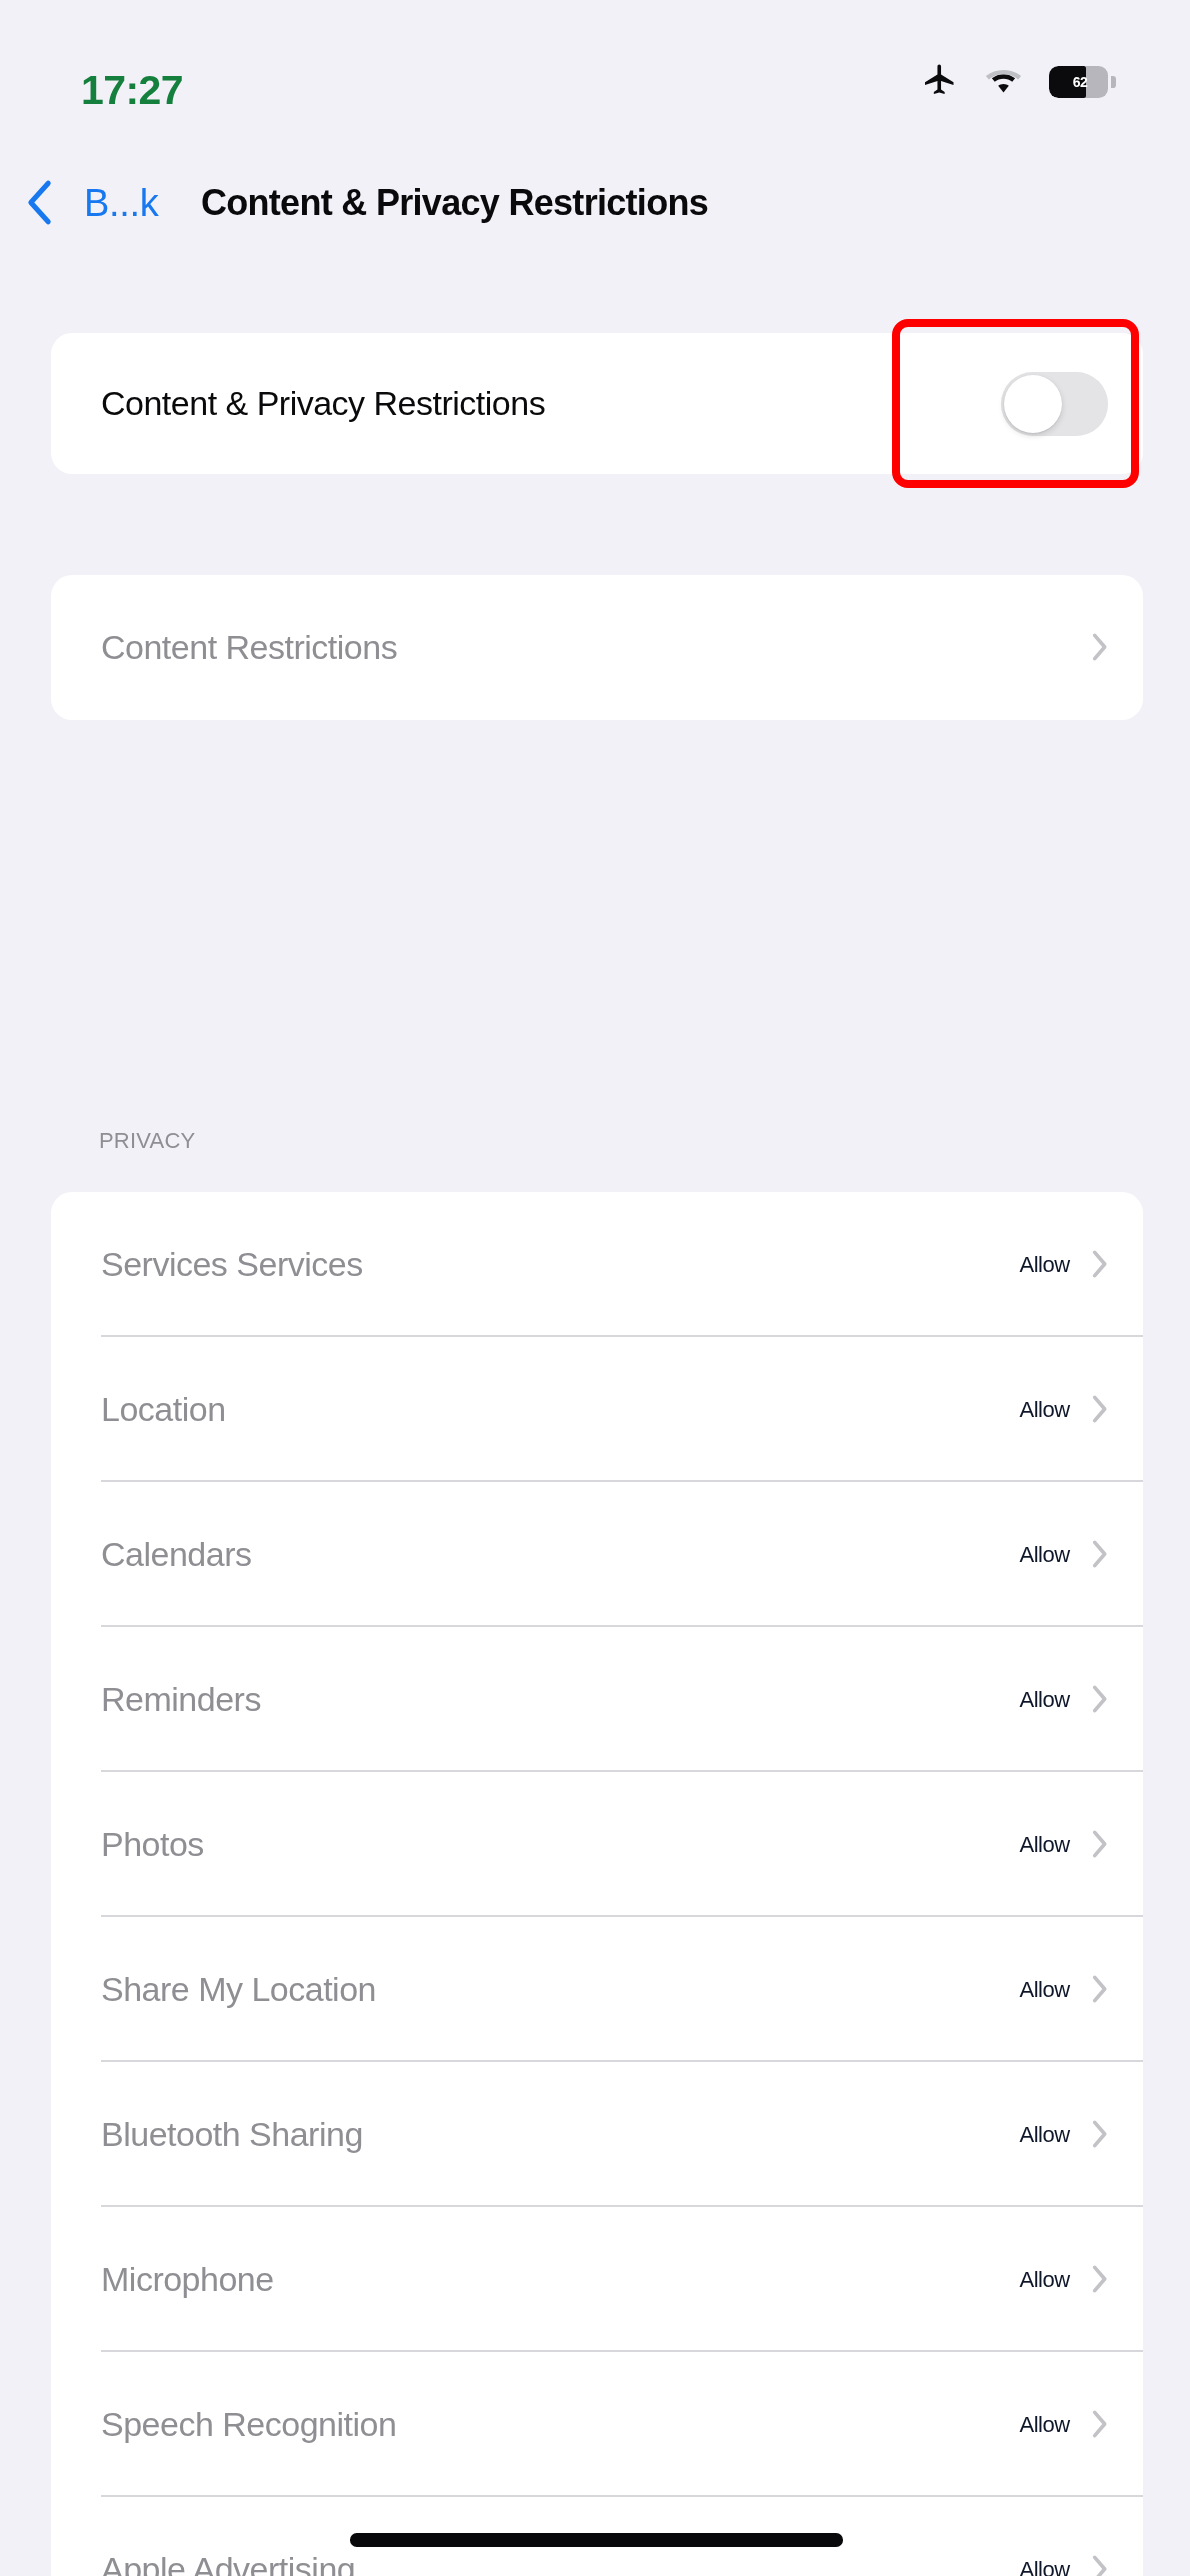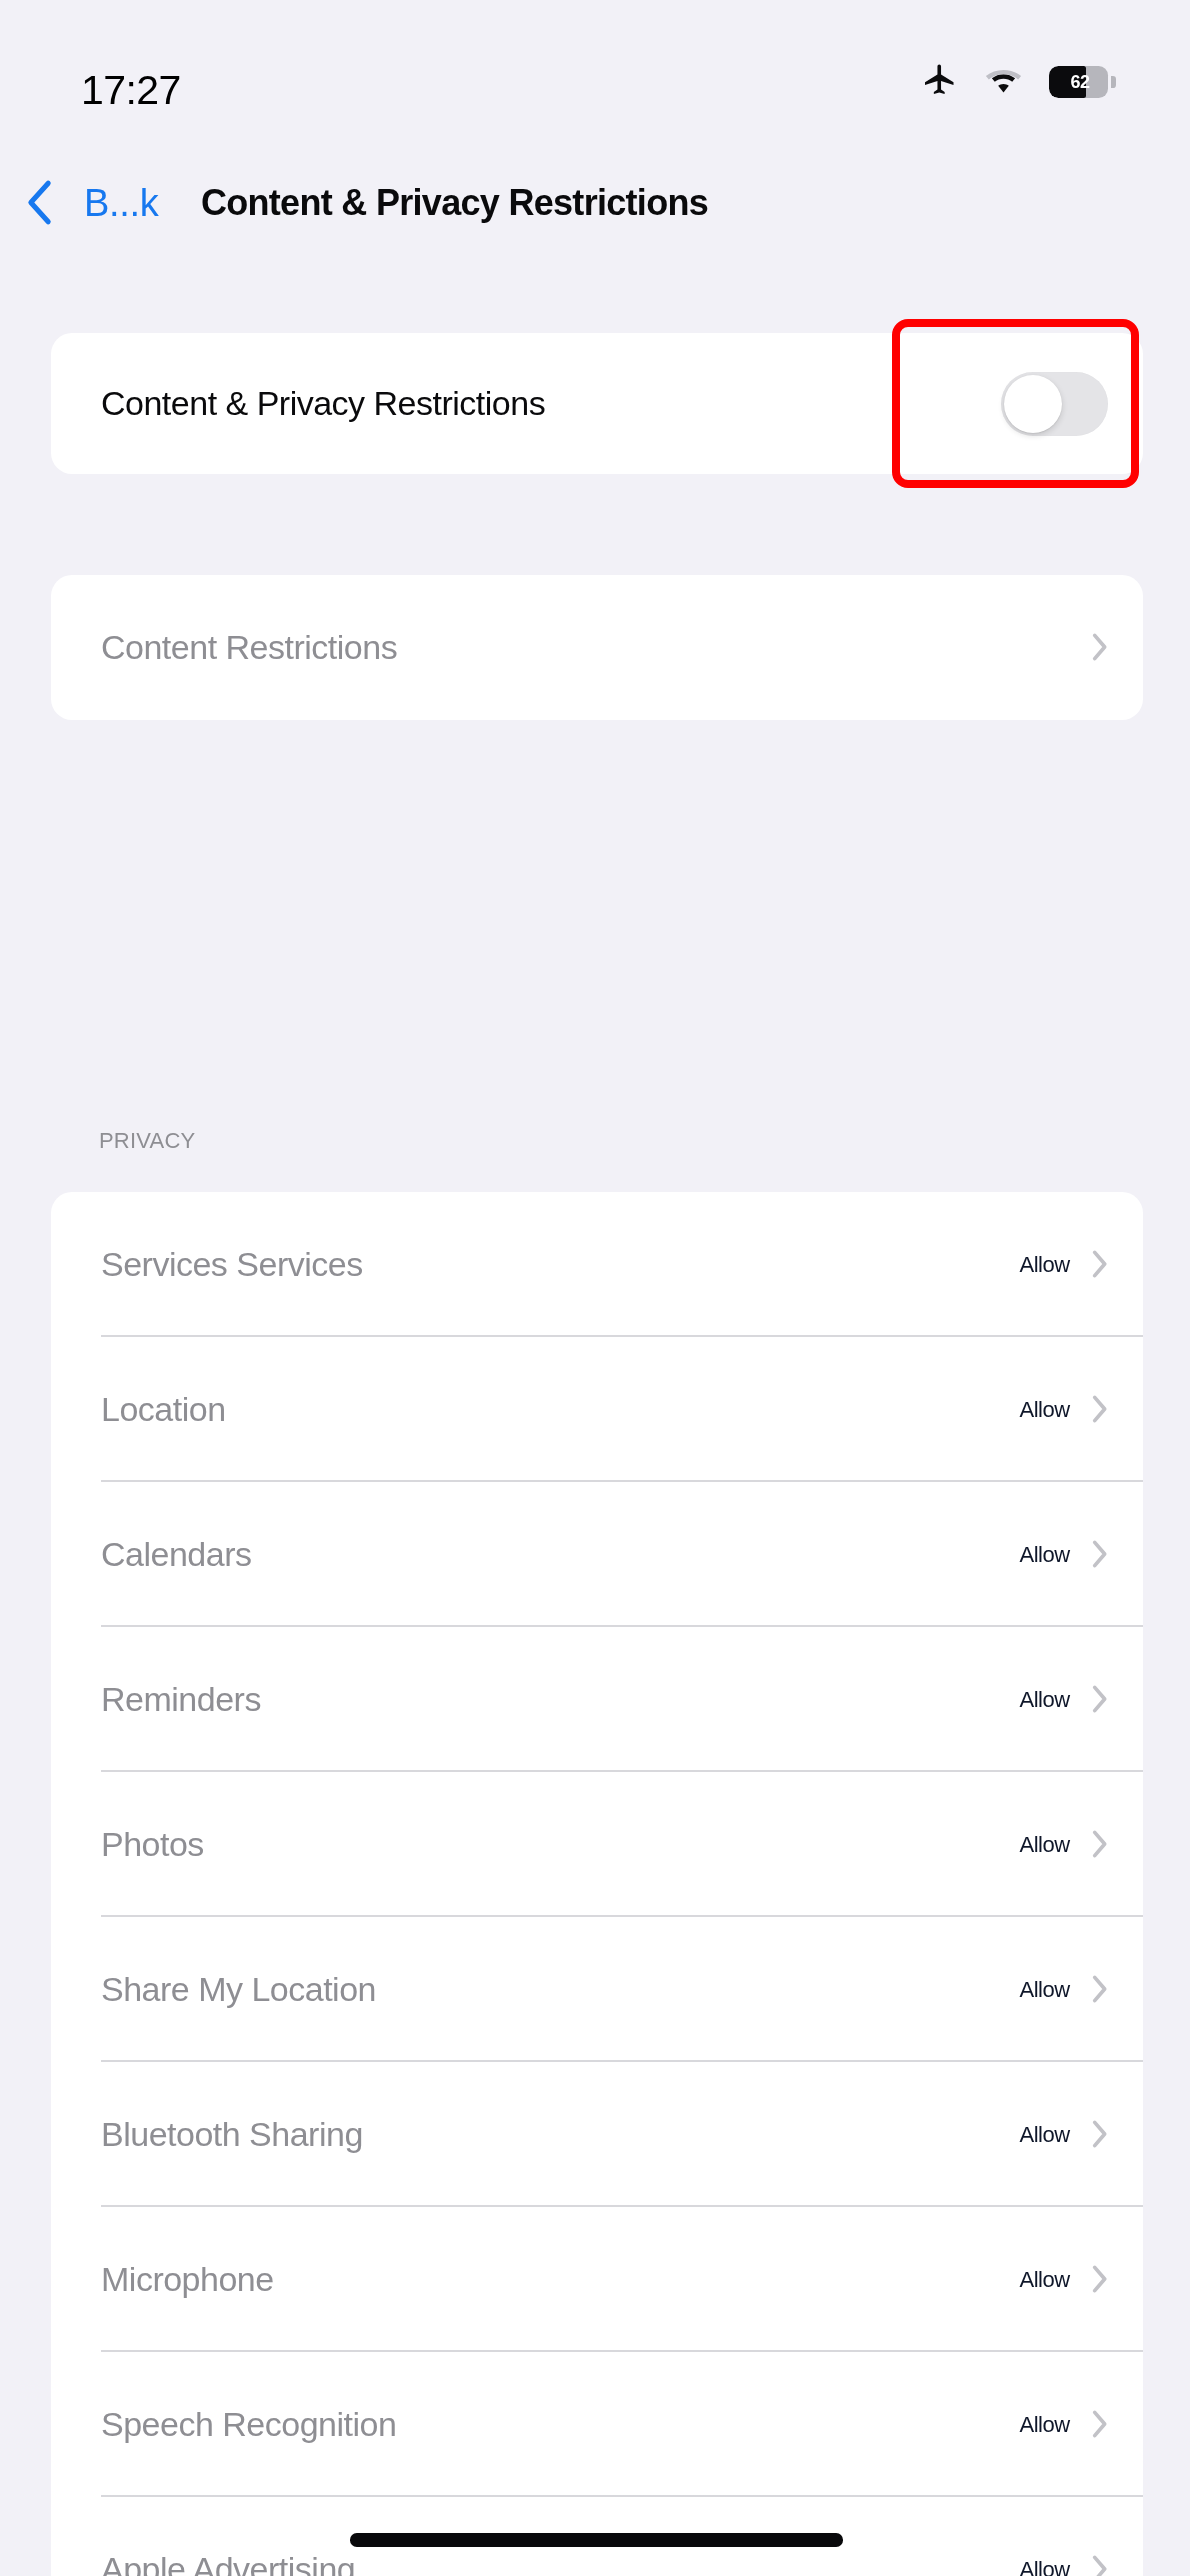--- a/index.html
+++ b/index.html
@@ -24,22 +24,22 @@
     width: 1190px;
     height: 143px;
     display: flex;
     align-items: center;
     justify-content: space-between;
     padding: 0 74px 0 81px;
     box-sizing: border-box;
   }
   .status-time {
     font-size: 41px;
-    font-weight: normal;
-    color: #000000;
+    font-weight: bold;
+    color: #15803d;
     letter-spacing: -0.6px;
     margin-top: 37px;
   }
   .status-icons {
     display: flex;
     align-items: center;
     gap: 25px;
     margin-top: 21px;
   }
   .icon-airplane { display: block; }
@@ -68,21 +68,21 @@
     border-radius: 9.3px 2.5px 2.5px 9.3px;
   }
   .battery-pct {
     position: absolute;
     left: 0; top: 0;
     width: 62px;
     height: 32px;
     display: flex;
     align-items: center;
     justify-content: center;
-    font-size: 18px;
+    font-size: 14px;
     font-weight: bold;
     color: #FFFFFF;
     letter-spacing: -0.6px;
   }
   .battery-cap {
     width: 5px;
     height: 12.4px;
     margin-left: 3.1px;
     background: #B6B6BC;
     border-radius: 0 3.1px 3.1px 0;

